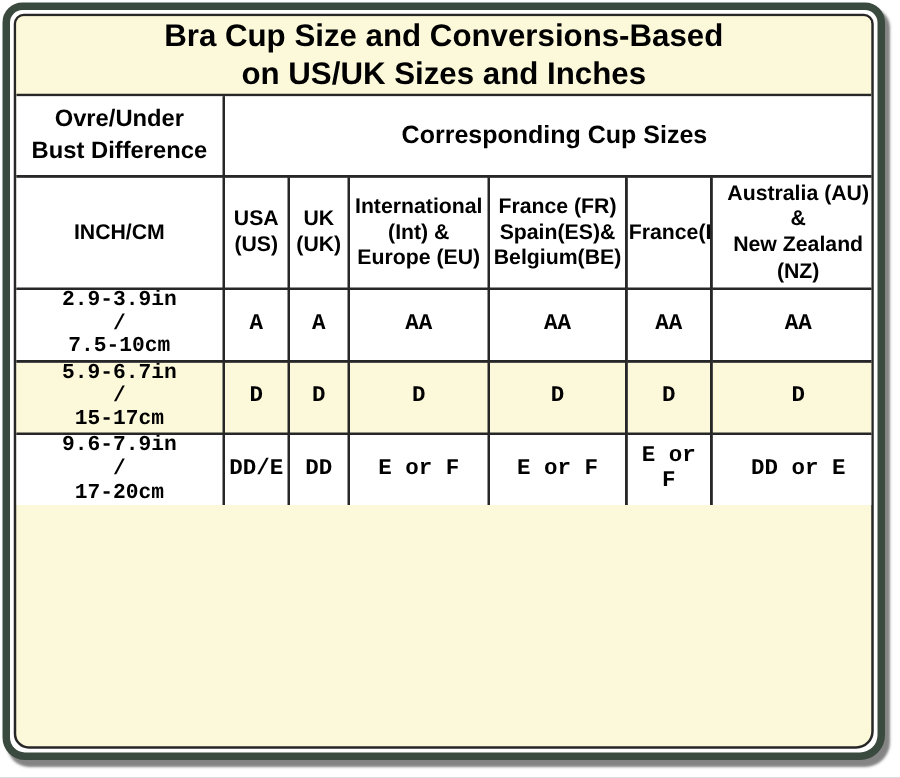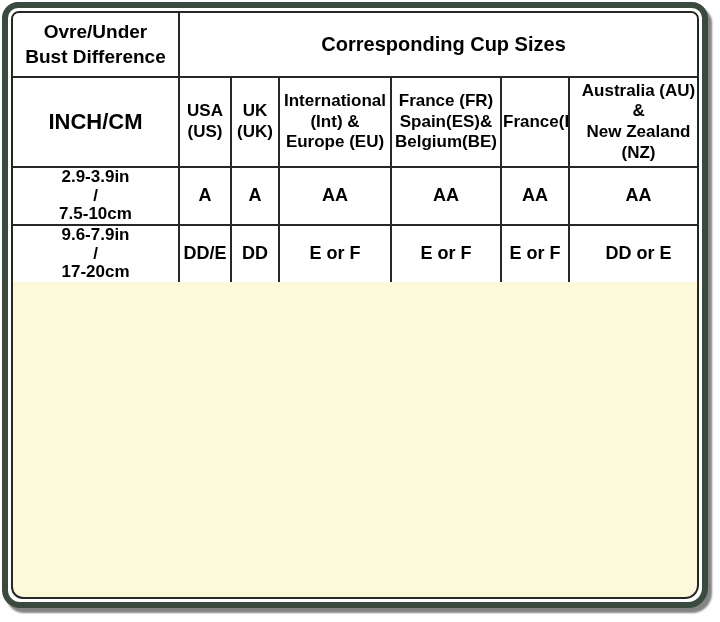--- a/index.html
+++ b/index.html
@@ -69,34 +69,36 @@
     white-space: pre-line;
     padding: 0 1px;
     box-sizing: border-box;
     overflow: hidden;
   }
   tr.hrow1 { height: 64px; }
   tr.hrow1 th.bust { font-size: 19px; line-height: 1.3; background: #ffffff; }
   tr.hrow1 th.corr { font-size: 20px; background: #ffffff; }
   tr.hrow2 { height: 90px; }
   tr.hrow2 th { font-size: 17px; line-height: 1.22; background: #ffffff; }
-  tr.hrow2 th.inchcm { font-size: 22px; }
-  tr.drow { height: 55px; }
+  tr.hrow2 th.inchcm { font-size: 17px; }
+  tr.drow { height: 55px; font-family: Liberation Mono, monospace; }
   tr.drow td.range { font-size: 17px; line-height: 1.1; }
   tr.drow td.size  { font-size: 18px; line-height: 1.1; }
   tr.row-white td { background: #ffffff; }
   tr.row-cream td { background: #fcf9db; }
 </style>
 </head>
 <body>
 
 <div class="page">
   <div class="card">
     <div class="card-inner">
 
+      <div class="title">Bra Cup Size and Conversions-Based
+on US/UK Sizes and Inches</div>
 
       <table class="conv">
         <colgroup>
           <col style="width:166px">
           <col style="width:52px">
           <col style="width:48px">
           <col style="width:112px">
           <col style="width:110px">
           <col style="width:68px">
           <col style="width:138px">
@@ -135,20 +137,31 @@
           <td class="size">A</td>
           <td class="size">A</td>
           <td class="size">AA</td>
           <td class="size">AA</td>
           <td class="size">AA</td>
           <td class="size">AA</td>
         </tr>
 
 
 
+        <tr class="drow row-cream">
+          <td class="range">5.9-6.7in
+/
+15-17cm</td>
+          <td class="size">D</td>
+          <td class="size">D</td>
+          <td class="size">D</td>
+          <td class="size">D</td>
+          <td class="size">D</td>
+          <td class="size">D</td>
+        </tr>
 
         <tr class="drow row-white">
           <td class="range">9.6-7.9in
 /
 17-20cm</td>
           <td class="size">DD/E</td>
           <td class="size">DD</td>
           <td class="size">E or F</td>
           <td class="size">E or F</td>
           <td class="size">E or F</td>

